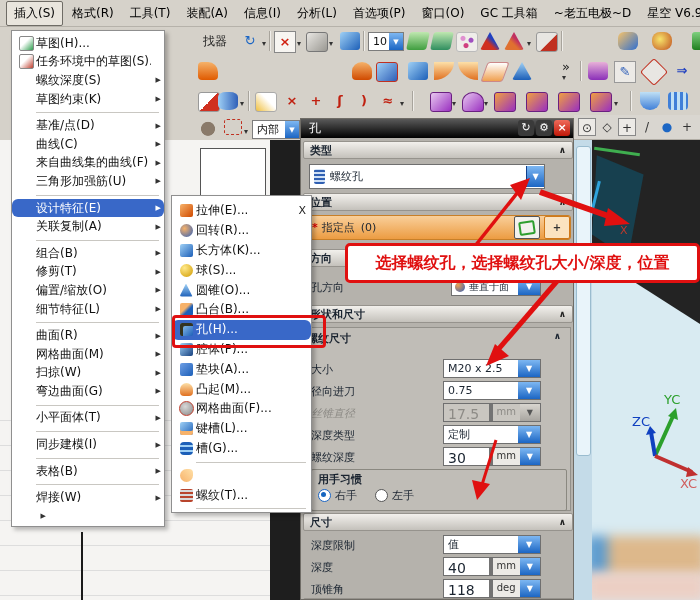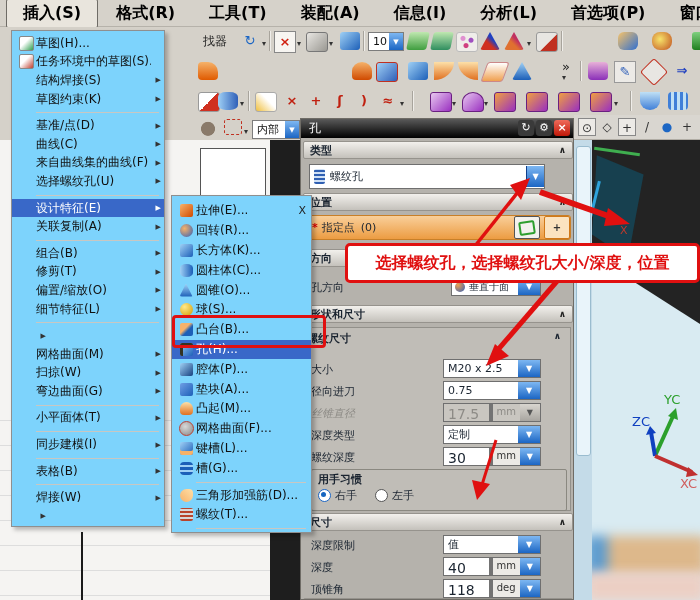--- a/index.html
+++ b/index.html
@@ -2,21 +2,21 @@
 <html><head>
 <meta charset="utf-8">
 <style>
   html,body{margin:0;padding:0;background:#888;}
   #screen{position:relative;width:700px;height:600px;overflow:hidden;
     font-family:"DejaVu Sans","Liberation Sans",sans-serif;font-size:12px;color:#111;
     background:#d5d1c9;}
   
   .menubar{position:absolute;left:0;top:0;width:700px;height:27px;background:#d6d2ca;
     border-bottom:1px solid #b6b2aa;display:flex;align-items:center;gap:2px;padding-left:6px;box-sizing:border-box;}
-  .mb{padding:3px 16px;white-space:nowrap;font-size:16px;color:#000;font-weight:bold;}
+  .mb{padding:3px 7px;white-space:nowrap;font-size:12px;color:#000;}
   .mb.active{border:1px solid #6f6c66;background:#e9e5dd;border-radius:2px;}
   
   .tbrow{position:absolute;left:0;width:700px;background:#d5d1c9;border-bottom:1px solid #bdb9b1;}
   .gicon{position:absolute;top:5px;width:20px;height:18px;border-radius:3px;}
   .ticon{position:absolute;top:4px;width:20px;height:20px;text-align:center;line-height:20px;font-size:13px;}
   .tsep{position:absolute;top:4px;width:1px;height:20px;background:#a8a49c;border-right:1px solid #efede9;}
   .ddown{position:absolute;top:12px;font-size:8px;color:#333;}
   .ttext{position:absolute;top:6px;font-size:12px;color:#222;}
   .wbox{position:absolute;top:5px;height:17px;background:#fff;border:1px solid #7c7c7c;display:flex;align-items:center;}
   .wbox .val{flex:1;padding-left:4px;font-size:11px;}
@@ -41,35 +41,35 @@
   .xlab{position:absolute;left:28px;top:84px;color:#c0392b;font-size:11px;}
   .triad{position:absolute;left:608px;top:378px;}
   
   .snapbar{position:absolute;left:574px;top:115px;width:126px;height:25px;background:#d9d6d0;
     border-bottom:1px solid #b0aca4;display:flex;align-items:center;gap:2px;padding-left:4px;box-sizing:border-box;}
   .snap{width:18px;height:18px;text-align:center;line-height:18px;font-size:12px;color:#333;}
   .snap.pressed{border:1px solid #888;background:#eceae6;box-sizing:border-box;}
   
   .selbar{position:absolute;left:0;top:115px;width:574px;height:25px;background:#d5d1c9;border-bottom:1px solid #b6b2aa;}
   
-  .menu{position:absolute;background:#7dd3fc;border:1px solid #8f8f8f;box-shadow:3px 3px 4px rgba(0,0,0,.25);
+  .menu{position:absolute;background:#ffffff;border:1px solid #8f8f8f;box-shadow:3px 3px 4px rgba(0,0,0,.25);
     display:flex;flex-direction:column;z-index:40;}
   .mainmenu{left:11px;top:30px;width:152px;padding-top:3px;}
   .submenu{left:171px;top:195px;width:139px;padding-top:5px;z-index:41;}
   .mrow,.srow{display:flex;align-items:center;padding:0 3px 0 4px;}
   .mrow{height:18.6px;}
   .srow{height:19.8px;}
   .msep{height:8px;position:relative;}
   .ssep{height:7px;position:relative;}
   .msep:after,.ssep:after{content:"";position:absolute;left:24px;right:5px;top:50%;height:1px;background:#c9c7c2;}
   .gut{width:20px;flex:0 0 20px;display:flex;align-items:center;justify-content:center;}
   .mlabel{flex:1;font-size:12px;white-space:nowrap;overflow:hidden;}
   .marr{flex:0 0 10px;font-size:7px;color:#333;text-align:right;}
   .mshort{flex:0 0 14px;font-size:11px;color:#222;text-align:right;margin-right:2px;}
-  .hl{background:#3968c8;color:#fff;}
+  .hl{background:#3968c8;color:#fff;border-radius:6px;}
   .hl .marr{color:#fff;}
   .smicon{width:13px;height:13px;border-radius:2px;}
   
   .annbox{position:absolute;left:345px;top:243px;width:349px;height:34px;background:#fff;border:3px solid #e01010;
     border-radius:5px;z-index:50;display:flex;align-items:center;justify-content:center;
     color:#e01010;font-weight:bold;font-size:16px;white-space:nowrap;}
   .itembox{position:absolute;left:172px;top:315px;width:148px;height:27px;border:3px solid #e01010;
     border-radius:4px;z-index:50;}
   .annsvg{position:absolute;left:300px;top:140px;z-index:49;pointer-events:none;}
   
@@ -437,21 +437,21 @@
       </div>
     <div class="mrow">
       <span class="gut">
           <span class="smicon" style="background:linear-gradient(135deg,#fff 40%,#c04030);border:1px solid #888;"></span>
         </span>
       <span class="mlabel">任务环境中的草图(S)...</span>
         <span class="marr"></span>
       </div>
     <div class="mrow">
         <span class="gut"></span>
-        <span class="mlabel">结构焊接(S)</span>
+        <span class="mlabel">螺纹深度(S)</span>
         <span class="marr">▶</span>
       </div>
     <div class="mrow">
         <span class="gut"></span>
         <span class="mlabel">草图约束(K)</span>
         <span class="marr">▶</span>
       </div>
     <div class="msep"></div>
     <div class="mrow">
         <span class="gut"></span>
@@ -463,21 +463,21 @@
         <span class="mlabel">曲线(C)</span>
         <span class="marr">▶</span>
       </div>
     <div class="mrow">
         <span class="gut"></span>
         <span class="mlabel">来自曲线集的曲线(F)</span>
         <span class="marr">▶</span>
       </div>
     <div class="mrow">
         <span class="gut"></span>
-        <span class="mlabel">选择螺纹孔(U)</span>
+        <span class="mlabel">三角形加强筋(U)</span>
         <span class="marr">▶</span>
       </div>
     <div class="msep"></div>
     <div class="mrow hl">
         <span class="gut"></span>
         <span class="mlabel">设计特征(E)</span>
         <span class="marr">▶</span>
       </div>
     <div class="mrow">
         <span class="gut"></span>
@@ -501,20 +501,21 @@
         <span class="marr">▶</span>
       </div>
     <div class="mrow">
         <span class="gut"></span>
         <span class="mlabel">细节特征(L)</span>
         <span class="marr">▶</span>
       </div>
     <div class="msep"></div>
     <div class="mrow">
         <span class="gut"></span>
+        <span class="mlabel">曲面(R)</span>
         <span class="marr">▶</span>
       </div>
     <div class="mrow">
         <span class="gut"></span>
         <span class="mlabel">网格曲面(M)</span>
         <span class="marr">▶</span>
       </div>
     <div class="mrow">
         <span class="gut"></span>
         <span class="mlabel">扫掠(W)</span>
@@ -570,38 +571,32 @@
       <span class="mlabel">回转(R)...</span>
       </div>
     <div class="srow">
       <span class="gut">
           <span class="smicon" style="background:linear-gradient(135deg,#9fd0f5,#1c5fb8);"></span>
         </span>
       <span class="mlabel">长方体(K)...</span>
       </div>
     <div class="srow">
       <span class="gut">
-          <span class="smicon" style="background:linear-gradient(90deg,#9fd0f5,#1c5fb8);border-radius:6px/4px;"></span>
-        </span>
-      <span class="mlabel">圆柱体(C)...</span>
+          <span class="smicon" style="background:radial-gradient(circle at 35% 30%,#ffe98a,#d09a00);border-radius:50%;"></span>
+        </span>
+      <span class="mlabel">球(S)...</span>
       </div>
     <div class="srow">
       <span class="gut">
           <span class="smicon" style="background:linear-gradient(#9fd0f5,#1c5fb8);clip-path:polygon(50% 0,100% 100%,0 100%);"></span>
         </span>
       <span class="mlabel">圆锥(O)...</span>
       </div>
     <div class="srow">
       <span class="gut">
-          <span class="smicon" style="background:radial-gradient(circle at 35% 30%,#ffe98a,#d09a00);border-radius:50%;"></span>
-        </span>
-      <span class="mlabel">球(S)...</span>
-      </div>
-    <div class="srow">
-      <span class="gut">
           <span class="smicon" style="background:linear-gradient(135deg,#f7b26a 40%,#1c5fb8 60%);"></span>
         </span>
       <span class="mlabel">凸台(B)...</span>
       </div>
     <div class="srow hl">
       <span class="gut">
           <span class="smicon" style="background:linear-gradient(135deg,#9fd0f5,#1c5fb8);box-shadow:inset 3px 3px 0 #332;"></span>
         </span>
       <span class="mlabel">孔(H)...</span>
       </div>
@@ -639,21 +634,20 @@
       <span class="gut">
           <span class="smicon" style="background:repeating-linear-gradient(0deg,#1c5fb8 0 3px,#9fd0f5 3px 5px);border-radius:4px;"></span>
         </span>
       <span class="mlabel">槽(G)...</span>
       </div>
     <div class="ssep"></div>
     <div class="srow">
       <span class="gut">
           <span class="smicon" style="background:linear-gradient(45deg,#f7b26a,#ffe0a8);border-radius:50% 4px 50% 50%;"></span>
         </span>
-      <span class="mlabel">三角形加强筋(D)...</span>
       </div>
     <div class="srow">
       <span class="gut">
           <span class="smicon" style="background:repeating-linear-gradient(0deg,#b8442c 0 2px,#d8d8d8 2px 4px);"></span>
         </span>
       <span class="mlabel">螺纹(T)...</span>
       </div>
     <div class="ssep"></div>
   </div>
 

